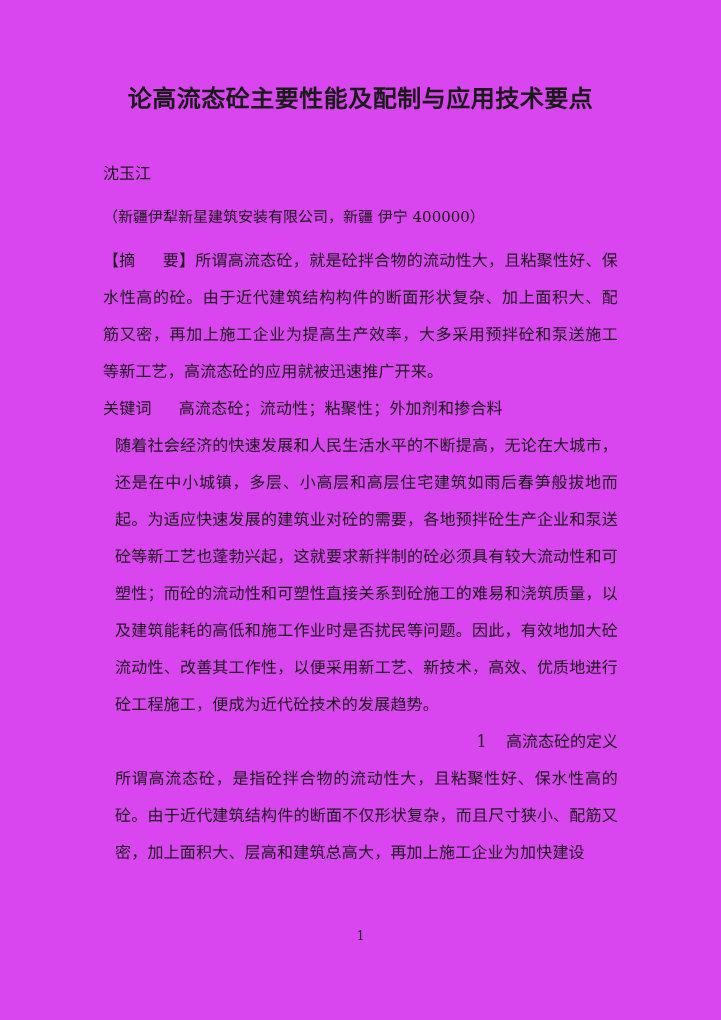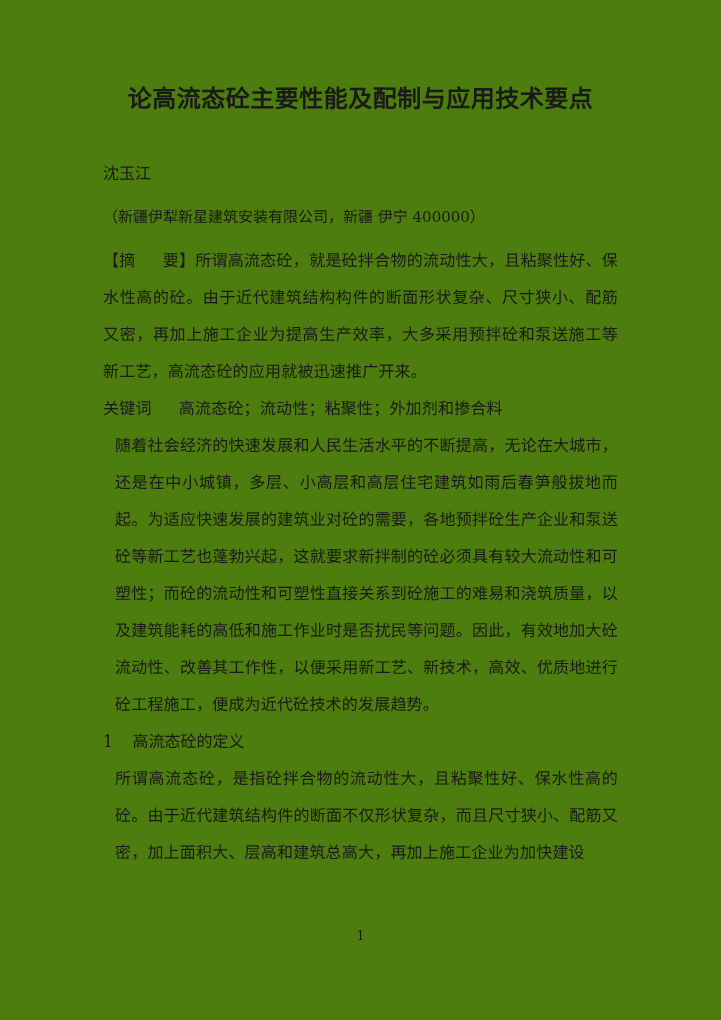--- a/index.html
+++ b/index.html
@@ -11,21 +11,21 @@
   body {
     font-family: "DejaVu Serif", "Liberation Serif", serif;
     color: #1a1a1a;
     -webkit-font-smoothing: antialiased;
   }
   .page {
     position: relative;
     width: 721px;
     height: 1020px;
     margin: 0 auto;
-    background: #4d7c0f;
+    background: #d946ef;
     box-sizing: border-box;
     overflow: hidden;
   }
   .content {
     position: absolute;
     left: 103px;
     top: 0;
     width: 515px;
   }
 
@@ -75,21 +75,21 @@
   }
   .body-para {
     padding-top: 0px;
     margin-left: 12px;
   }
   .section-heading {
     margin: 0;
     font-size: 16px;
     line-height: 37px;
     font-weight: 400;
-    text-align: left;
+    text-align: right;
   }
 
   .wide-space {
     display: inline-block;
     width: 1.7em;
   }
   .med-space {
     display: inline-block;
     width: 1.2em;
   }
@@ -116,21 +116,21 @@
 <div class="page">
 
   <div class="content">
 
     <h1 class="doc-title">论高流态砼主要性能及配制与应用技术要点</h1>
 
     <p class="author-line">沈玉江</p>
 
     <p class="affiliation-line">（新疆伊犁新星建筑安装有限公司，新疆 伊宁 400000）</p>
 
-    <p class="para abstract-para"><span>【摘</span><span class="wide-space"></span><span>要】</span><span>所谓高流态砼，就是砼拌合物的流动性大，且粘聚性好、保水性高的砼。由于近代建筑结构构件的断面形状复杂、尺寸狭小、配筋又密，再加上施工企业为提高生产效率，大多采用预拌砼和泵送施工等新工艺，高流态砼的应用就被迅速推广开来。</span></p>
+    <p class="para abstract-para"><span>【摘</span><span class="wide-space"></span><span>要】</span><span>所谓高流态砼，就是砼拌合物的流动性大，且粘聚性好、保水性高的砼。由于近代建筑结构构件的断面形状复杂、加上面积大、配筋又密，再加上施工企业为提高生产效率，大多采用预拌砼和泵送施工等新工艺，高流态砼的应用就被迅速推广开来。</span></p>
 
     <p class="para keywords-para"><span>关键词</span><span class="wide-space"></span><span>高流态砼；流动性；粘聚性；外加剂和掺合料</span></p>
 
     <p class="para body-para">随着社会经济的快速发展和人民生活水平的不断提高，无论在大城市，还是在中小城镇，多层、小高层和高层住宅建筑如雨后春笋般拔地而起。为适应快速发展的建筑业对砼的需要，各地预拌砼生产企业和泵送砼等新工艺也蓬勃兴起，这就要求新拌制的砼必须具有较大流动性和可塑性；而砼的流动性和可塑性直接关系到砼施工的难易和浇筑质量，以及建筑能耗的高低和施工作业时是否扰民等问题。因此，有效地加大砼流动性、改善其工作性，以便采用新工艺、新技术，高效、优质地进行砼工程施工，便成为近代砼技术的发展趋势。</p>
 
     <p class="section-heading"><span class="num-label">1</span><span class="med-space"></span><span>高流态砼的定义</span></p>
 
     <p class="para body-para">所谓高流态砼，是指砼拌合物的流动性大，且粘聚性好、保水性高的砼。由于近代建筑结构件的断面不仅形状复杂，而且尺寸狭小、配筋又密，加上面积大、层高和建筑总高大，再加上施工企业为加快建设</p>
 
   </div>

